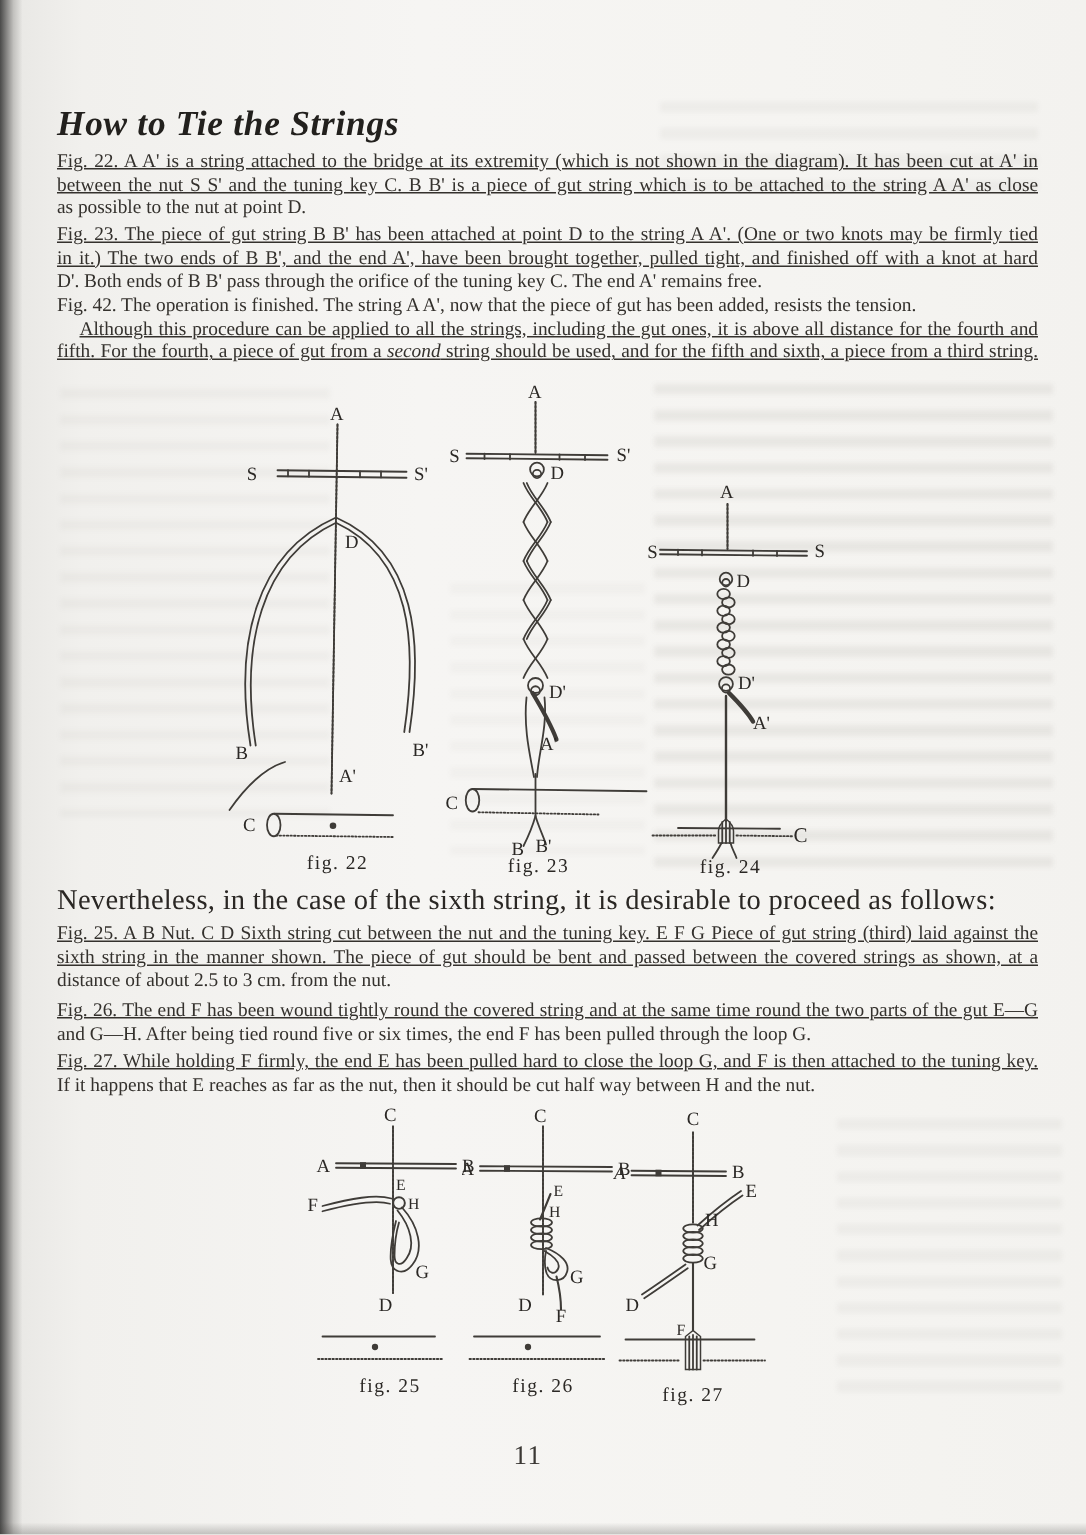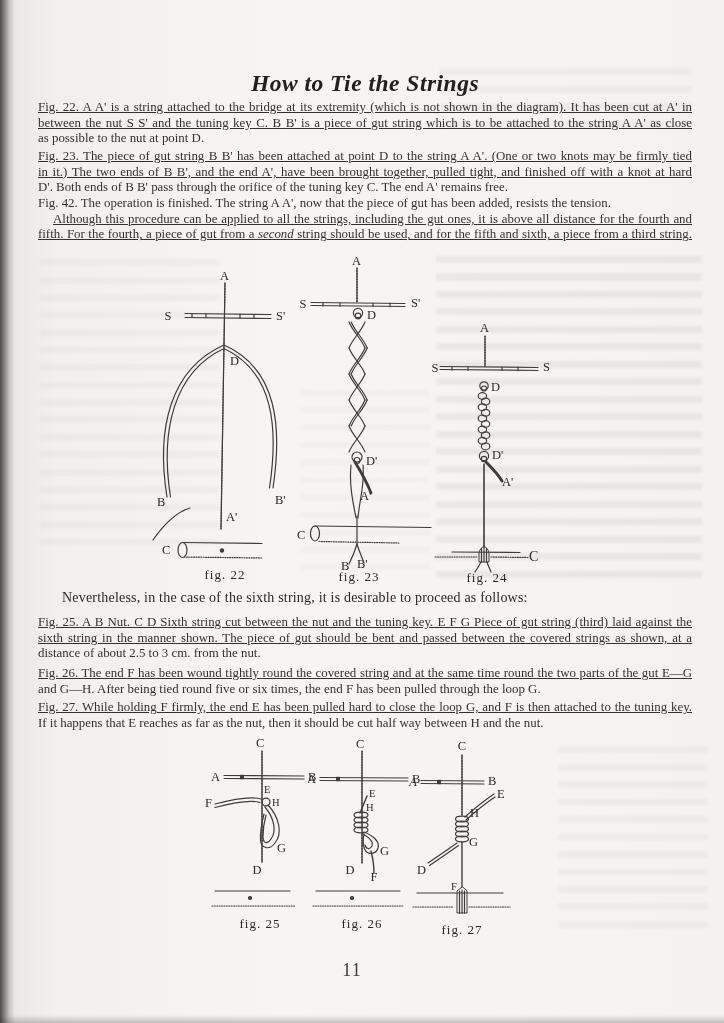--- a/index.html
+++ b/index.html
@@ -5,26 +5,26 @@
   html,body{margin:0;padding:0;background:#e8e7e4;}
   .page{position:relative;width:724px;height:1023px;overflow:hidden;
     background:linear-gradient(90deg,#e7e6e3 0px,#f1f0ed 55px,#f6f5f3 280px,#f5f4f1 520px,#f3f2ef 724px);
     font-family:"Liberation Serif","DejaVu Serif",serif;color:#2f2c29;}
   .edge-left{position:absolute;left:0;top:0;width:15px;height:100%;
     background:linear-gradient(90deg,#4a4a49 0px,#8e8d8b 5px,#c2c1be 9px,rgba(230,229,226,0) 15px);}
   .edge-bottom{position:absolute;left:0;bottom:0;width:100%;height:8px;
     background:linear-gradient(180deg,rgba(0,0,0,0) 0%,rgba(60,58,55,.28) 100%);}
   .ghost{position:absolute;filter:blur(1.7px);
     background:repeating-linear-gradient(180deg,rgba(0,0,0,0) 0 4px,rgba(128,121,112,.15) 4px 11px,rgba(0,0,0,0) 11px 17.5px);}
-  .title{position:absolute;left:38px;top:70px;width:654px;margin:0;text-align:center;
+  .title{position:absolute;left:38px;top:70px;width:654px;margin:0;text-align:left;
     font-size:23.5px;font-weight:bold;font-style:italic;letter-spacing:.5px;color:#22201d;}
   .para{position:absolute;left:38px;width:654px;font-size:12.9px;line-height:15.7px;color:#34312d;}
   .para .jl{text-align:justify;text-align-last:justify;text-decoration:underline;}
   .para .ind{padding-left:15px;}
-  .heading{position:absolute;left:38px;top:590px;width:654px;font-size:14px;color:#2a2724;letter-spacing:.2px;margin-left:24px;}
+  .heading{position:absolute;left:38px;top:590px;width:654px;font-size:19px;color:#2a2724;letter-spacing:.2px;}
   .fig{position:absolute;}
   .fig path,.fig line,.fig ellipse,.fig circle{fill:none;stroke:#3f3c38;stroke-width:1.2;stroke-linecap:round;}
   .fig text{fill:#2b2825;font-size:12.5px;font-family:"Liberation Serif","DejaVu Serif",serif;stroke:none;}
   .fig text.cap{font-size:13px;letter-spacing:1px;}
   .fig text.sm{font-size:10.5px;}
   .cov{stroke-width:2.5;stroke:#4b4844;}
   .covdots{stroke:#f3f2ef;stroke-width:1.05;stroke-dasharray:1 1.7;}
   .thin{stroke-width:.9;}
   .hatch{stroke-width:2.3;stroke-dasharray:1 1.4;stroke:#57534e;stroke-linecap:butt;}
   .knotfill{fill:#f3f2ef;}

